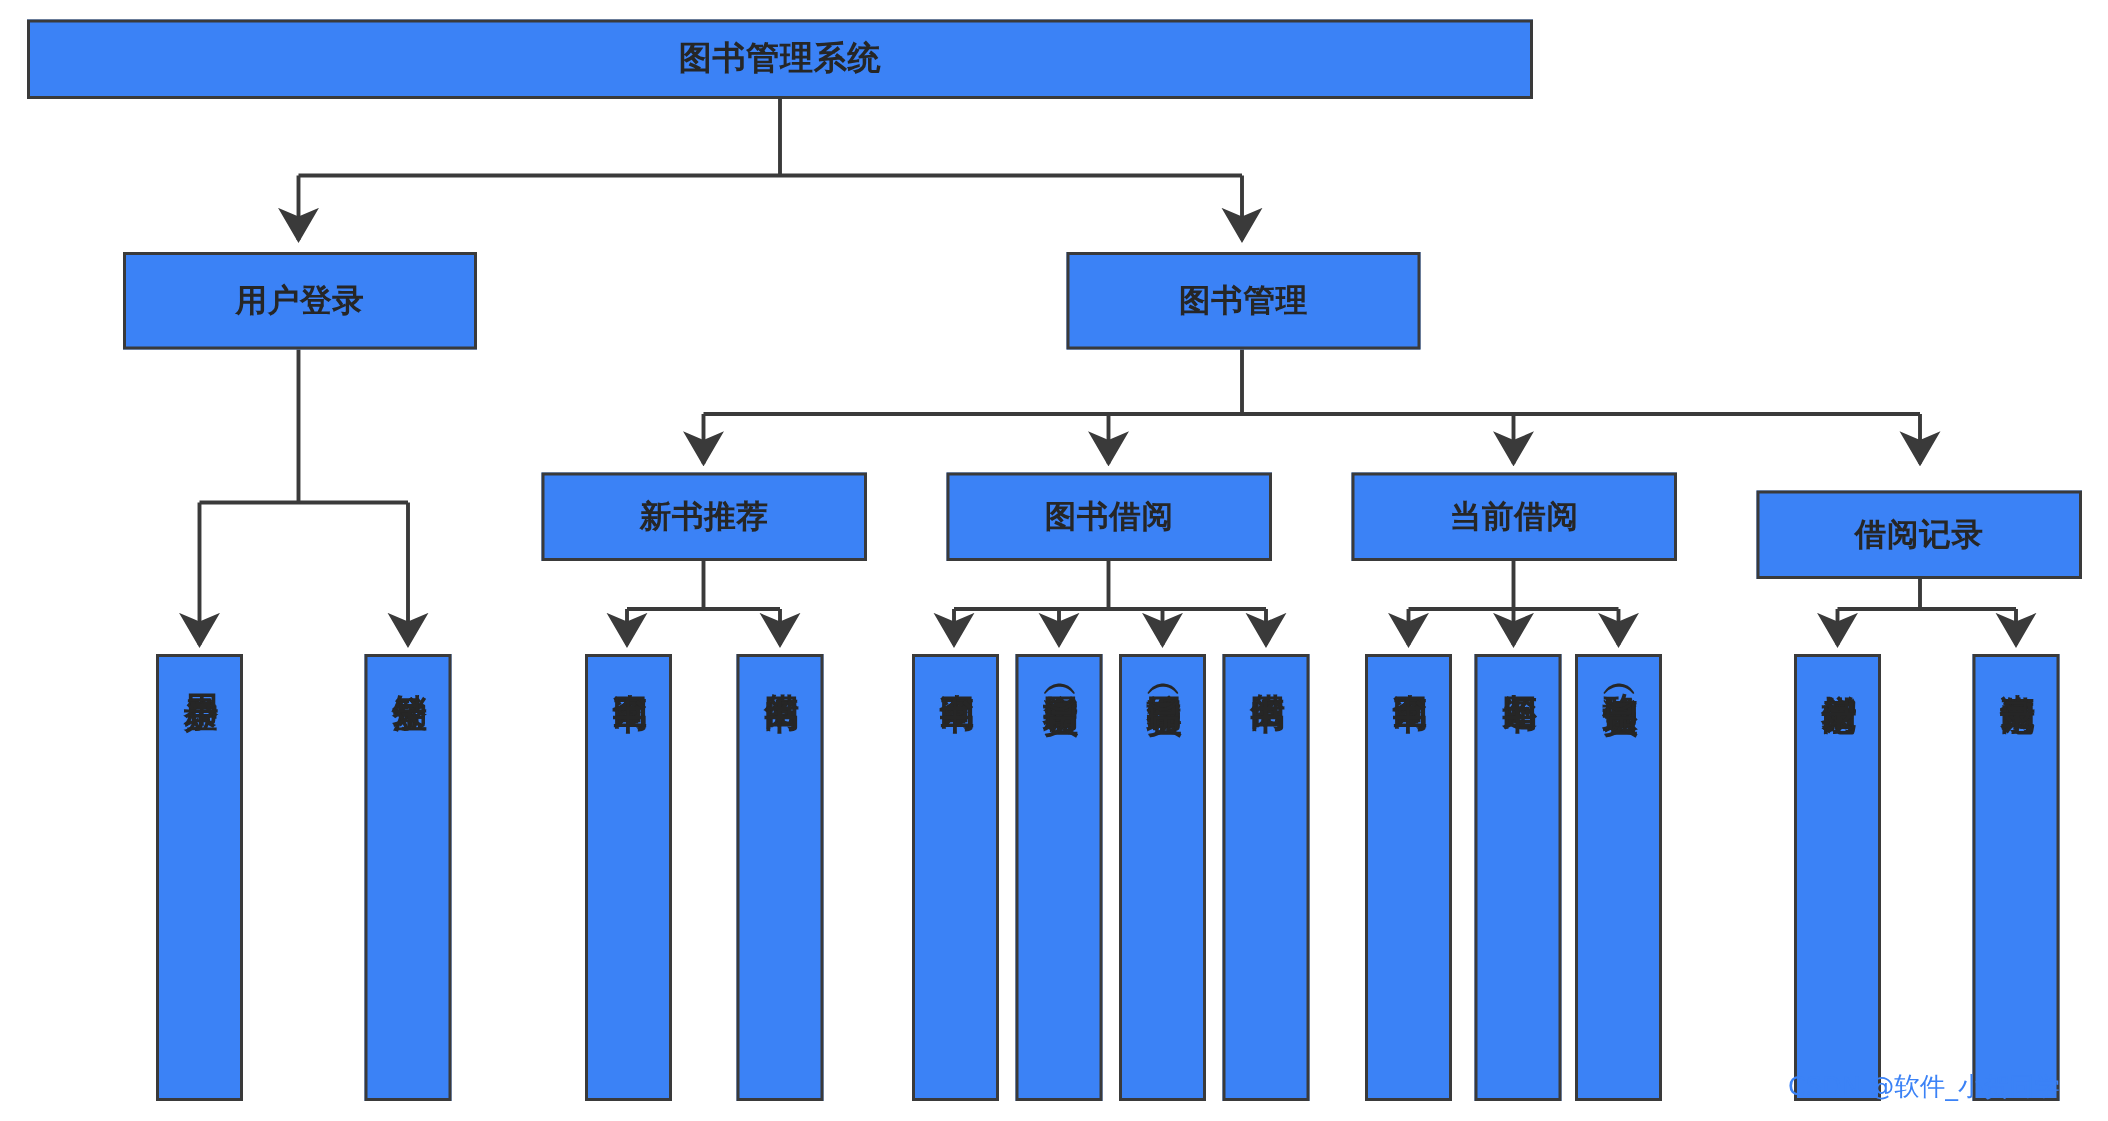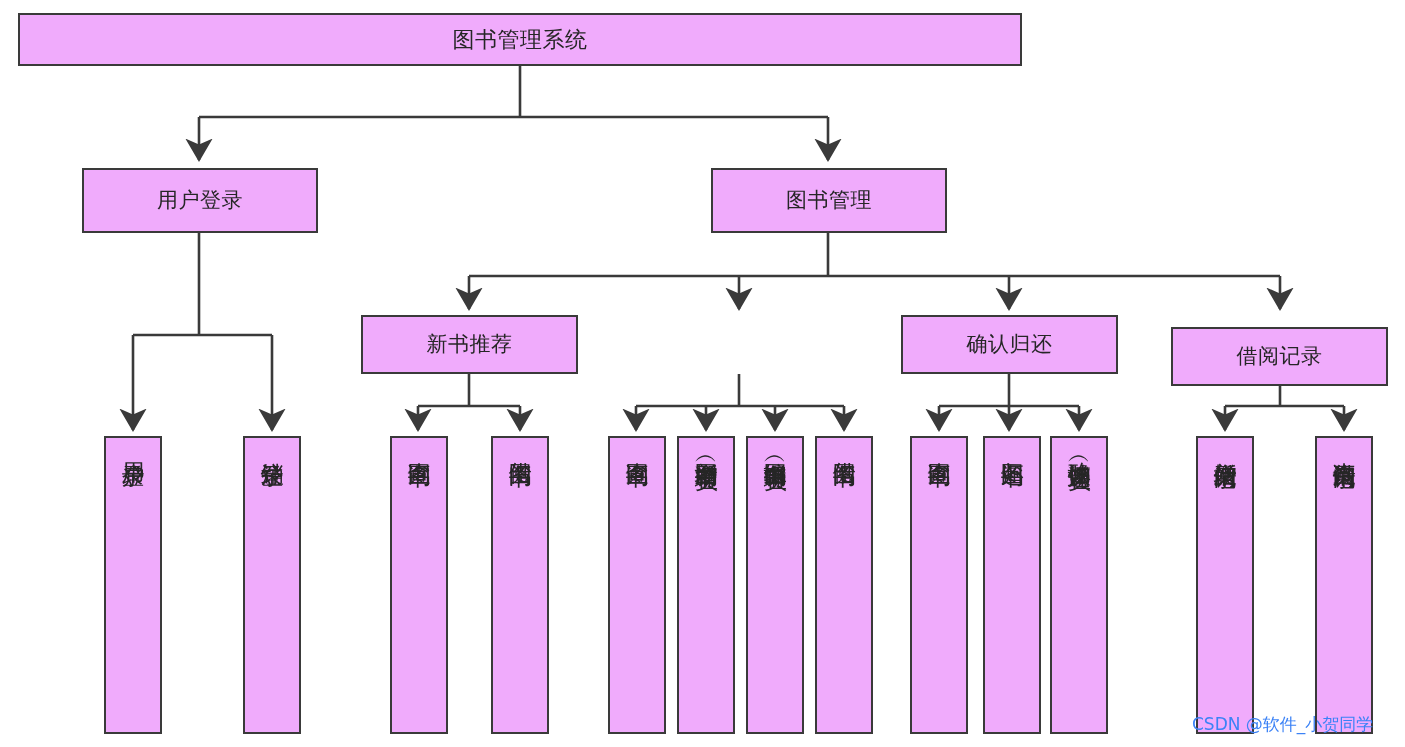--- a/index.html
+++ b/index.html
@@ -23,25 +23,26 @@
     left: 0;
     top: 0;
     width: 1405px;
     height: 747px;
     pointer-events: none;
   }
   .node {
     position: absolute;
     box-sizing: border-box;
     border: 2px solid #3a3a3a;
-    background: #f0abfc;
+    background: #3b82f6;
     display: flex;
     align-items: center;
     justify-content: center;
     color: #262626;
+    font-weight: bold;
   }
   .node-label {
     display: block;
     text-align: center;
     line-height: 1.18;
     letter-spacing: 0.5px;
     color: #262626;
   }
   
   .node.horiz .node-label {
@@ -136,22 +137,25 @@
   <div class="node horiz" style="left:82px; top:168px; width:236px; height:65px;">
     <span class="node-label">用户登录</span>
   </div>
   <div class="node horiz" style="left:361px; top:315px; width:217px; height:59px;">
     <span class="node-label">新书推荐</span>
   </div>
 
   <div class="node horiz" style="left:711px; top:168px; width:236px; height:65px;">
     <span class="node-label">图书管理</span>
   </div>
+  <div class="node horiz" style="left:631px; top:315px; width:217px; height:59px;">
+    <span class="node-label">图书借阅</span>
+  </div>
   <div class="node horiz" style="left:901px; top:315px; width:217px; height:59px;">
-    <span class="node-label">确认归还</span>
+    <span class="node-label">当前借阅</span>
   </div>
   <div class="node horiz" style="left:1171px; top:315px; width:217px; height:59px;margin-top:12px;">
     <span class="node-label">借阅记录</span>
   </div>
 
   <div class="node vert" style="left:104px; top:436px; width:58px; height:298px;">
     <span class="node-label">用户登录</span>
   </div>
   <div class="node vert" style="left:243px; top:436px; width:58px; height:298px;">
     <span class="node-label">注销登录</span>

